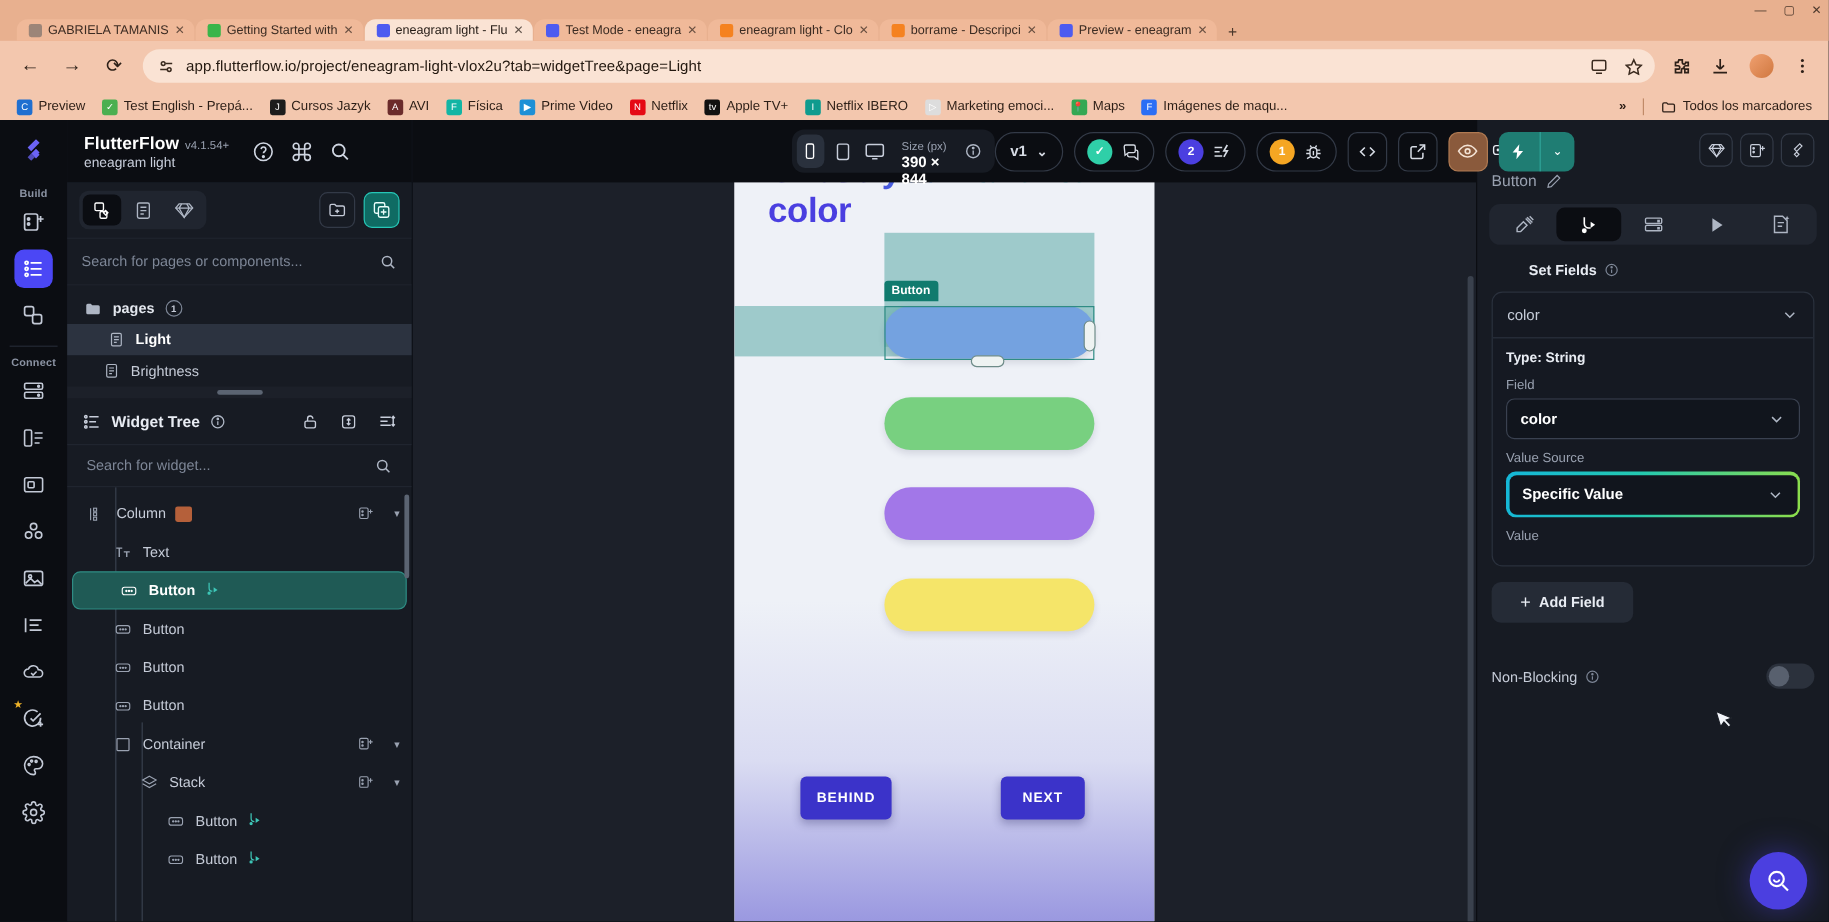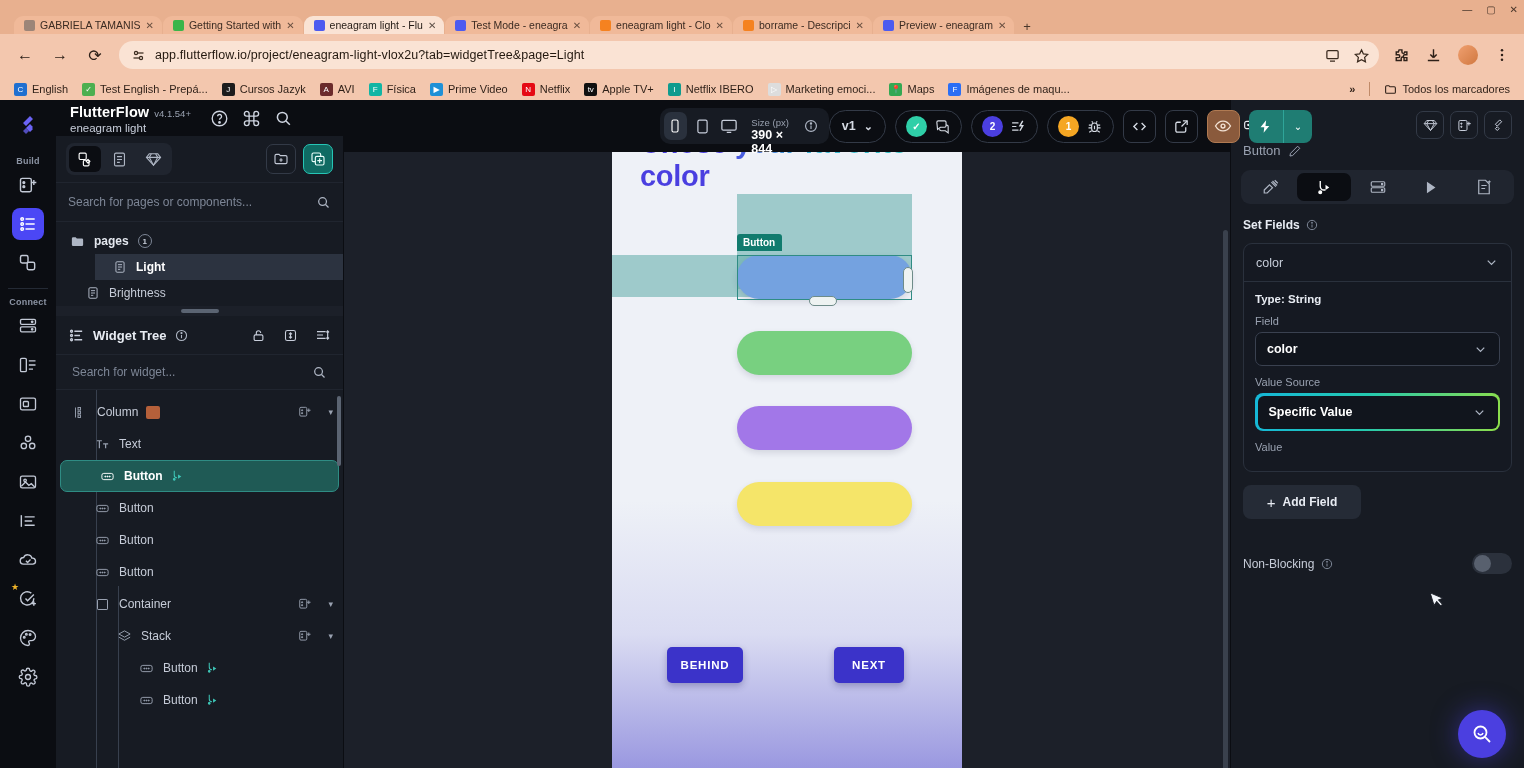--- a/index.html
+++ b/index.html
@@ -54,21 +54,21 @@
   .rail { width: 56px; background: #0b0d12; display: flex; flex-direction: column; align-items: center; flex: none; padding-top: 0; }
   .rail-logo { height: 52px; width: 100%; display: flex; align-items: center; justify-content: center; }
   .rail-group-label { font-size: 9px; color: #8b93a3; font-weight: bold; margin: 4px 0 3px; letter-spacing: .2px; }
   .rail-ico { width: 32px; height: 32px; border-radius: 8px; display: flex; align-items: center; justify-content: center; color: #c3c9d6; margin-bottom: 7px; position: relative; }
   .rail-ico.active { background: #4b47f5; color: #fff; }
   .rail-div { width: 40px; height: 1px; background: #242a35; margin: 2px 0 4px; }
   .rail-star { position: absolute; top: -1px; left: -1px; color: #f0b429; font-size: 9px; }
 
   
   .lpanel { width: 288px; background: #171b23; flex: none; display: flex; flex-direction: column; border-right: 1px solid #0b0d12; }
-  .brandbar { height: 36px; background: #0b0d12; display: flex; align-items: center; padding: 16px 14px; gap: 13px; }
+  .brandbar { height: 52px; background: #0b0d12; display: flex; align-items: center; padding: 16px 14px; gap: 13px; }
   .brandtxt .bn { font-size: 14.5px; font-weight: bold; color: #fff; letter-spacing: .1px; }
   .brandtxt .bv { font-size: 9.5px; color: #9aa2b1; margin-left: 5px; font-weight: normal; }
   .brandtxt .bp { font-size: 11.5px; color: #c8cedb; margin-top: 1px; }
   .brand-ico { color: #cfd5e1; display: flex; align-items: center; justify-content: center; }
 
   .seg-row { height: 46px; display: flex; align-items: center; justify-content: space-between; padding: 0 10px; background: #171b23; }
   .seg { display: flex; background: #20252f; border-radius: 8px; padding: 3px; gap: 2px; }
   .seg .sgi { width: 32px; height: 26px; border-radius: 6px; display: flex; align-items: center; justify-content: center; color: #aeb6c4; }
   .seg .sgi.active { background: #0b0d12; color: #fff; }
   .sq-btn { width: 30px; height: 30px; border-radius: 7px; border: 1px solid #333a47; display: flex; align-items: center; justify-content: center; color: #c3c9d6; margin-left: 7px; }
@@ -149,21 +149,21 @@
   .rp-title { display: flex; align-items: center; gap: 8px; }
   .rp-title .t1 { font-size: 13px; font-weight: bold; color: #fff; }
   .rp-sub { display: flex; align-items: center; gap: 7px; margin-top: 4px; }
   .rp-sub .t2 { font-size: 13px; color: #99a1b0; }
   .rp-head-acts { margin-left: auto; display: flex; gap: 6px; }
   .rp-act { width: 28px; height: 28px; border-radius: 7px; border: 1px solid #333a47; display: flex; align-items: center; justify-content: center; color: #c8cedb; }
   .rp-tabs { margin: 12px 10px 0; background: #20252f; border-radius: 9px; display: flex; padding: 3px; }
   .rp-tab { flex: 1; height: 28px; border-radius: 7px; display: flex; align-items: center; justify-content: center; color: #aeb6c4; }
   .rp-tab.active { background: #0b0d12; color: #fff; }
   .rp-body { padding: 14px 12px; flex: 1; overflow: hidden; }
-  .lbl-bold { font-size: 12px; font-weight: bold; color: #e8ecf3; display: flex; align-items: center; gap: 6px; }
+  .lbl-bold { font-size: 12px; font-weight: bold; color: #e8ecf3; display: flex; align-items: center; gap: 6px; margin-left: 31px; }
   .field-card { margin-top: 11px; border: 1px solid #2a313d; border-radius: 9px; overflow: hidden; background: #151922; }
   .fc-head { height: 38px; display: flex; align-items: center; padding: 0 12px; font-size: 12.5px; color: #c6ccd8; border-bottom: 1px solid #2a313d; }
   .fc-head .car { margin-left: auto; color: #aeb6c4; }
   .fc-body { padding: 11px 11px 13px; }
   .type-line { font-size: 11.5px; font-weight: bold; color: #e8ecf3; }
   .mini-lbl { font-size: 11px; color: #99a1b0; margin: 10px 0 5px; }
   .inp { height: 34px; border: 1px solid #3a4150; border-radius: 7px; display: flex; align-items: center; padding: 0 11px; font-size: 12.5px; font-weight: bold; color: #fff; background: #11151d; }
   .inp .car { margin-left: auto; color: #aeb6c4; font-weight: normal; }
   .glow-wrap { border-radius: 8px; padding: 2.5px; background: linear-gradient(100deg,#15b7d8 0%,#24c9b0 45%,#8ede4a 100%); margin-top: 2px; }
   .glow-wrap > .inp { border: none; height: 33px; border-radius: 6px; background: #11151d; }
@@ -290,21 +290,21 @@
             <circle cx="12" cy="12" r="1.9"></circle>
             <circle cx="12" cy="19" r="1.9"></circle>
           </svg>
       </span>
     </div>
   </div>
 
   <div class="bkrow" id="bkrow">
     <span class="bk">
         <span class="bi" style="background:#1f6fd0;">C</span>
-        <span>English</span>
+        <span>Preview</span>
       </span>
       <span class="bk">
         <span class="bi" style="background:#4caf50;">✓</span>
         <span>Test English - Prepá...</span>
       </span>
       <span class="bk">
         <span class="bi" style="background:#1c1c1c;">J</span>
         <span>Cursos Jazyk</span>
       </span>
       <span class="bk">
@@ -540,21 +540,21 @@
       <div class="prow folder" style="margin-top:6px;">
         <span class="ico">
           <svg width="15" height="15" viewBox="0 0 24 24" fill="#aeb6c4">
               <path d="M3 7a2 2 0 012-2h4l2 2h8a2 2 0 012 2v8a2 2 0 01-2 2H5a2 2 0 01-2-2z"></path>
             </svg>
         </span>
         <span>pages</span>
         <span class="cnt-badge">1</span>
       </div>
       <div id="pages-rows">
-          <div class="prow sel" style="padding-left: 18px; margin-left: 39px;">
+          <div class="prow sel" style="padding-left: 34px;">
             <span class="ico" style="color:#aeb6c4;">
               <svg width="14" height="14" viewBox="0 0 24 24" fill="none" stroke="currentColor" stroke-width="1.7">
                 <rect x="5" y="3" width="14" height="18" rx="2"></rect>
                 <path d="M8.5 8h7M8.5 12h7M8.5 16h4"></path>
               </svg>
             </span>
             <span>Light</span>
           </div>
           <div class="prow" style="padding-left: 30px;">
             <span class="ico" style="color:#aeb6c4;">

